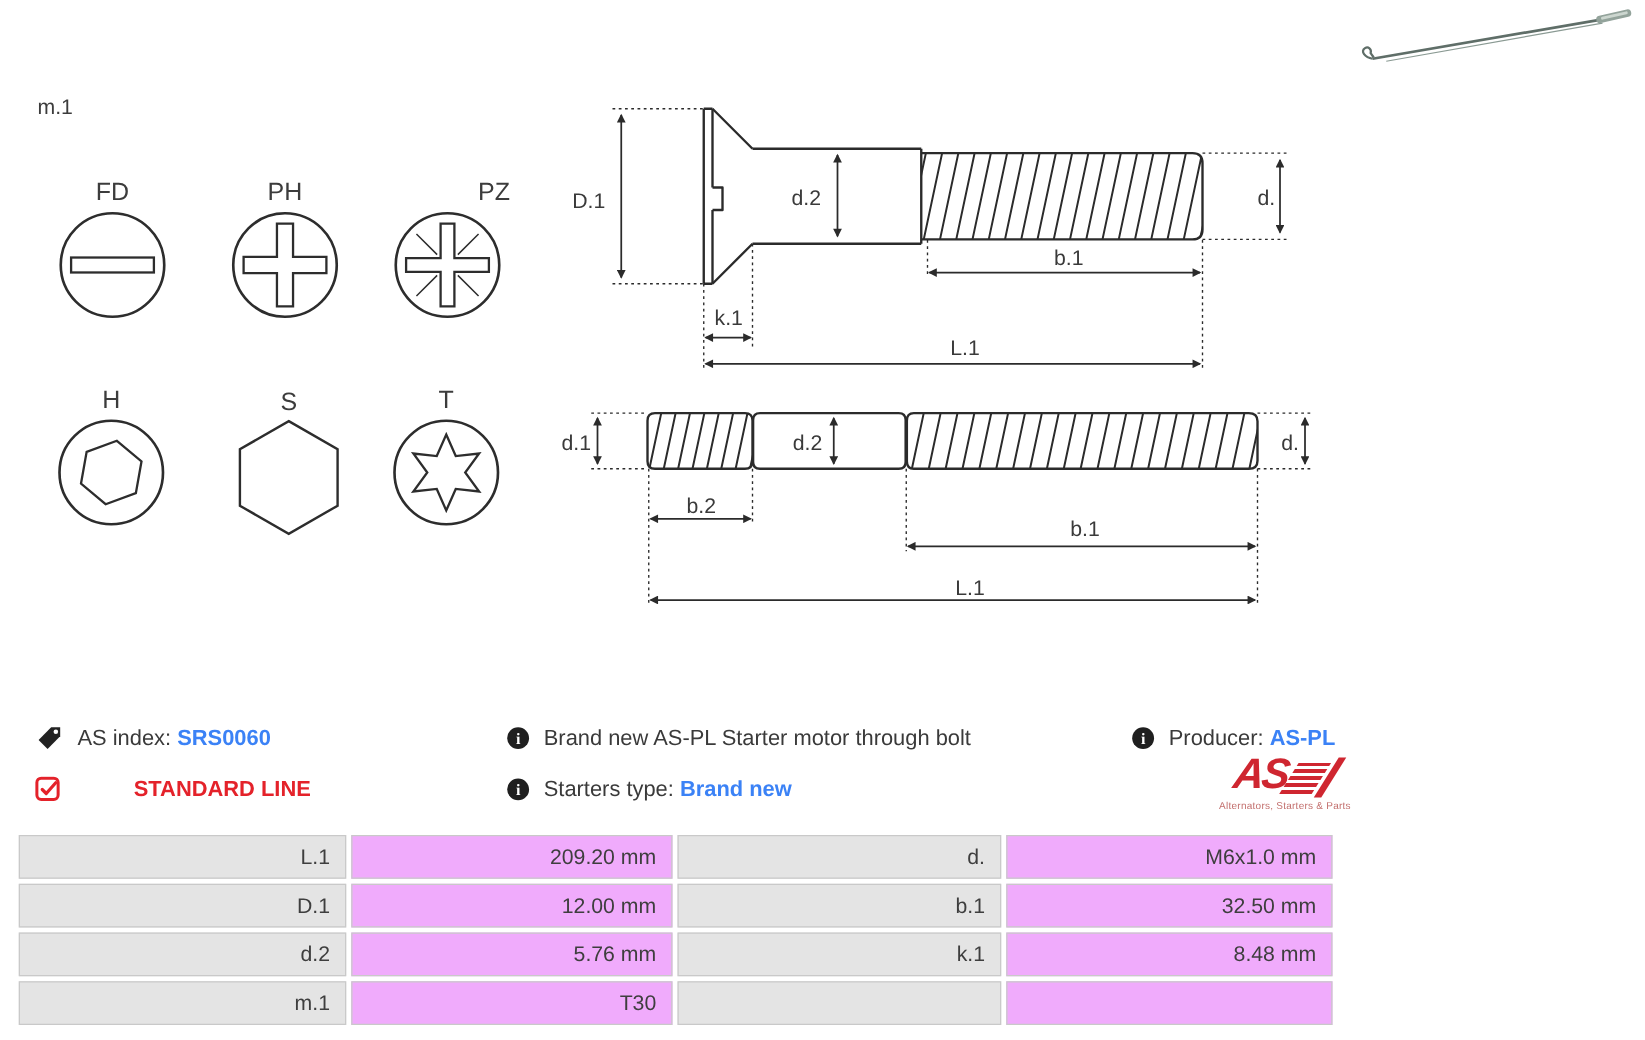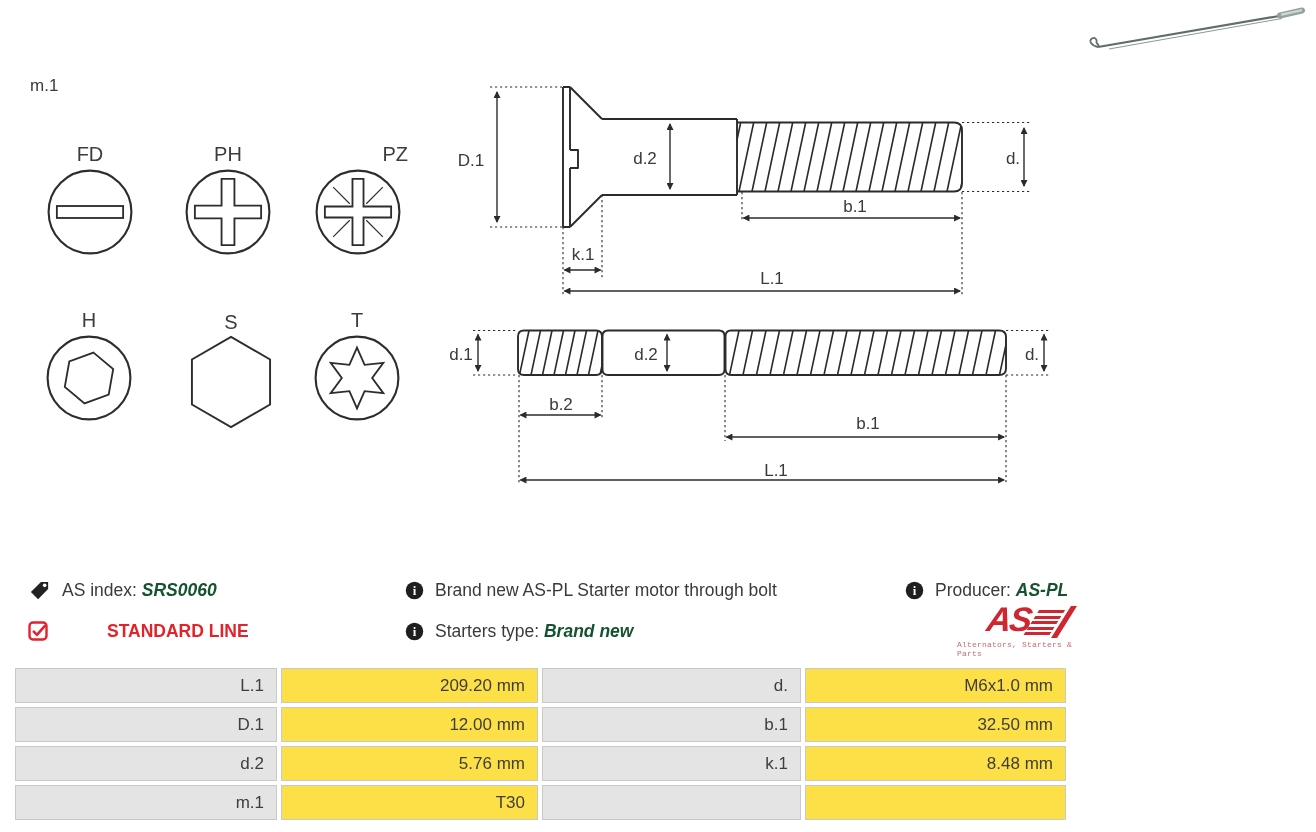--- a/index.html
+++ b/index.html
@@ -21,40 +21,40 @@
   
   .outl{stroke:#2b2b2b;stroke-width:1.9;fill:none;stroke-linejoin:round;}
   .hat{stroke:#2b2b2b;stroke-width:1.6;fill:none;}
   .dim{stroke:#2b2b2b;stroke-width:1.4;fill:none;}
   .dot{stroke:#2b2b2b;stroke-width:1.1;fill:none;stroke-dasharray:2.2 2.8;}
   .dimlbl{font-size:17px;fill:#3a3a3a;font-family:"Liberation Sans",sans-serif;}
 
   
   .info-row{position:absolute;display:flex;align-items:center;gap:11px;height:24px;}
   .info-row .txt{font-size:17.5px;color:#3a3a3a;white-space:nowrap;}
-  .info-row .txt b{font-weight:700;color:#14532d;font-style:italic;}
+  .info-row .txt b{font-weight:700;color:#3b82f6;}
   #standard-line .txt{font-weight:700;color:#e4222a;margin-left:48px;}
   .iicon{flex:0 0 auto;}
 
   
   #as-logo{left:973px;top:604px;width:110px;height:50px;}
   .logo-as{position:absolute;left:14px;top:-4px;font-size:34px;font-weight:700;font-style:italic;
            color:#cf2630;transform:skewX(-8deg);letter-spacing:-2px;}
   .logo-stripes{position:absolute;left:58px;top:6px;width:26px;height:26px;transform:skewX(-32deg);
            background:repeating-linear-gradient(to bottom,#cf2630 0 3px,#ffffff 3px 5.5px);}
   .logo-bar{position:absolute;left:88px;top:2px;width:6px;height:32px;transform:skewX(-32deg);background:#cf2630;}
-  .logo-caption{position:absolute;left:-16px;top:36px;width:142px;text-align:left;
-           font-size:8px;color:#c3706e;letter-spacing:0.2px;font-family:Liberation Mono, monospace;}
+  .logo-caption{position:absolute;left:-16px;top:36px;width:142px;text-align:center;
+           font-size:8px;color:#c3706e;letter-spacing:0.2px;}
 
   
   #spec-table{position:absolute;left:11px;top:664px;border-collapse:separate;border-spacing:4px;}
   #spec-table td{height:33px;padding:0 12px 0 4px;text-align:right;vertical-align:middle;
            font-size:17px;color:#3e3e3e;border:1px solid #c9c9c9;}
   #spec-table td.lbl{background:#e4e4e4;}
-  #spec-table td.val{background:#fde047;}
+  #spec-table td.val{background:#f0abfc;}
   .w1{width:244px;}.w2{width:239px;}.w3{width:241px;}.w4{width:243px;margin-top:48px;}
 </style>
 </head>
 <body>
 
 <svg class="abs" style="left:1085px;top:0;" width="230" height="60" viewBox="0 0 230 60">
   <path d="M13,47 C7,46 3,41 7,38.5 C9.5,37 12.5,39 11.5,42.5 L14,46" stroke="#5f6e68" stroke-width="1.8" fill="none"></path>
   <line x1="13" y1="47" x2="197" y2="15.5" stroke="#5f6e68" stroke-width="2.2"></line>
   <line x1="24" y1="49" x2="197" y2="18.5" stroke="#8a9a93" stroke-width="1"></line>
   <line x1="195" y1="15.5" x2="217" y2="10.5" stroke="#93a39b" stroke-width="6" stroke-linecap="round"></line>

